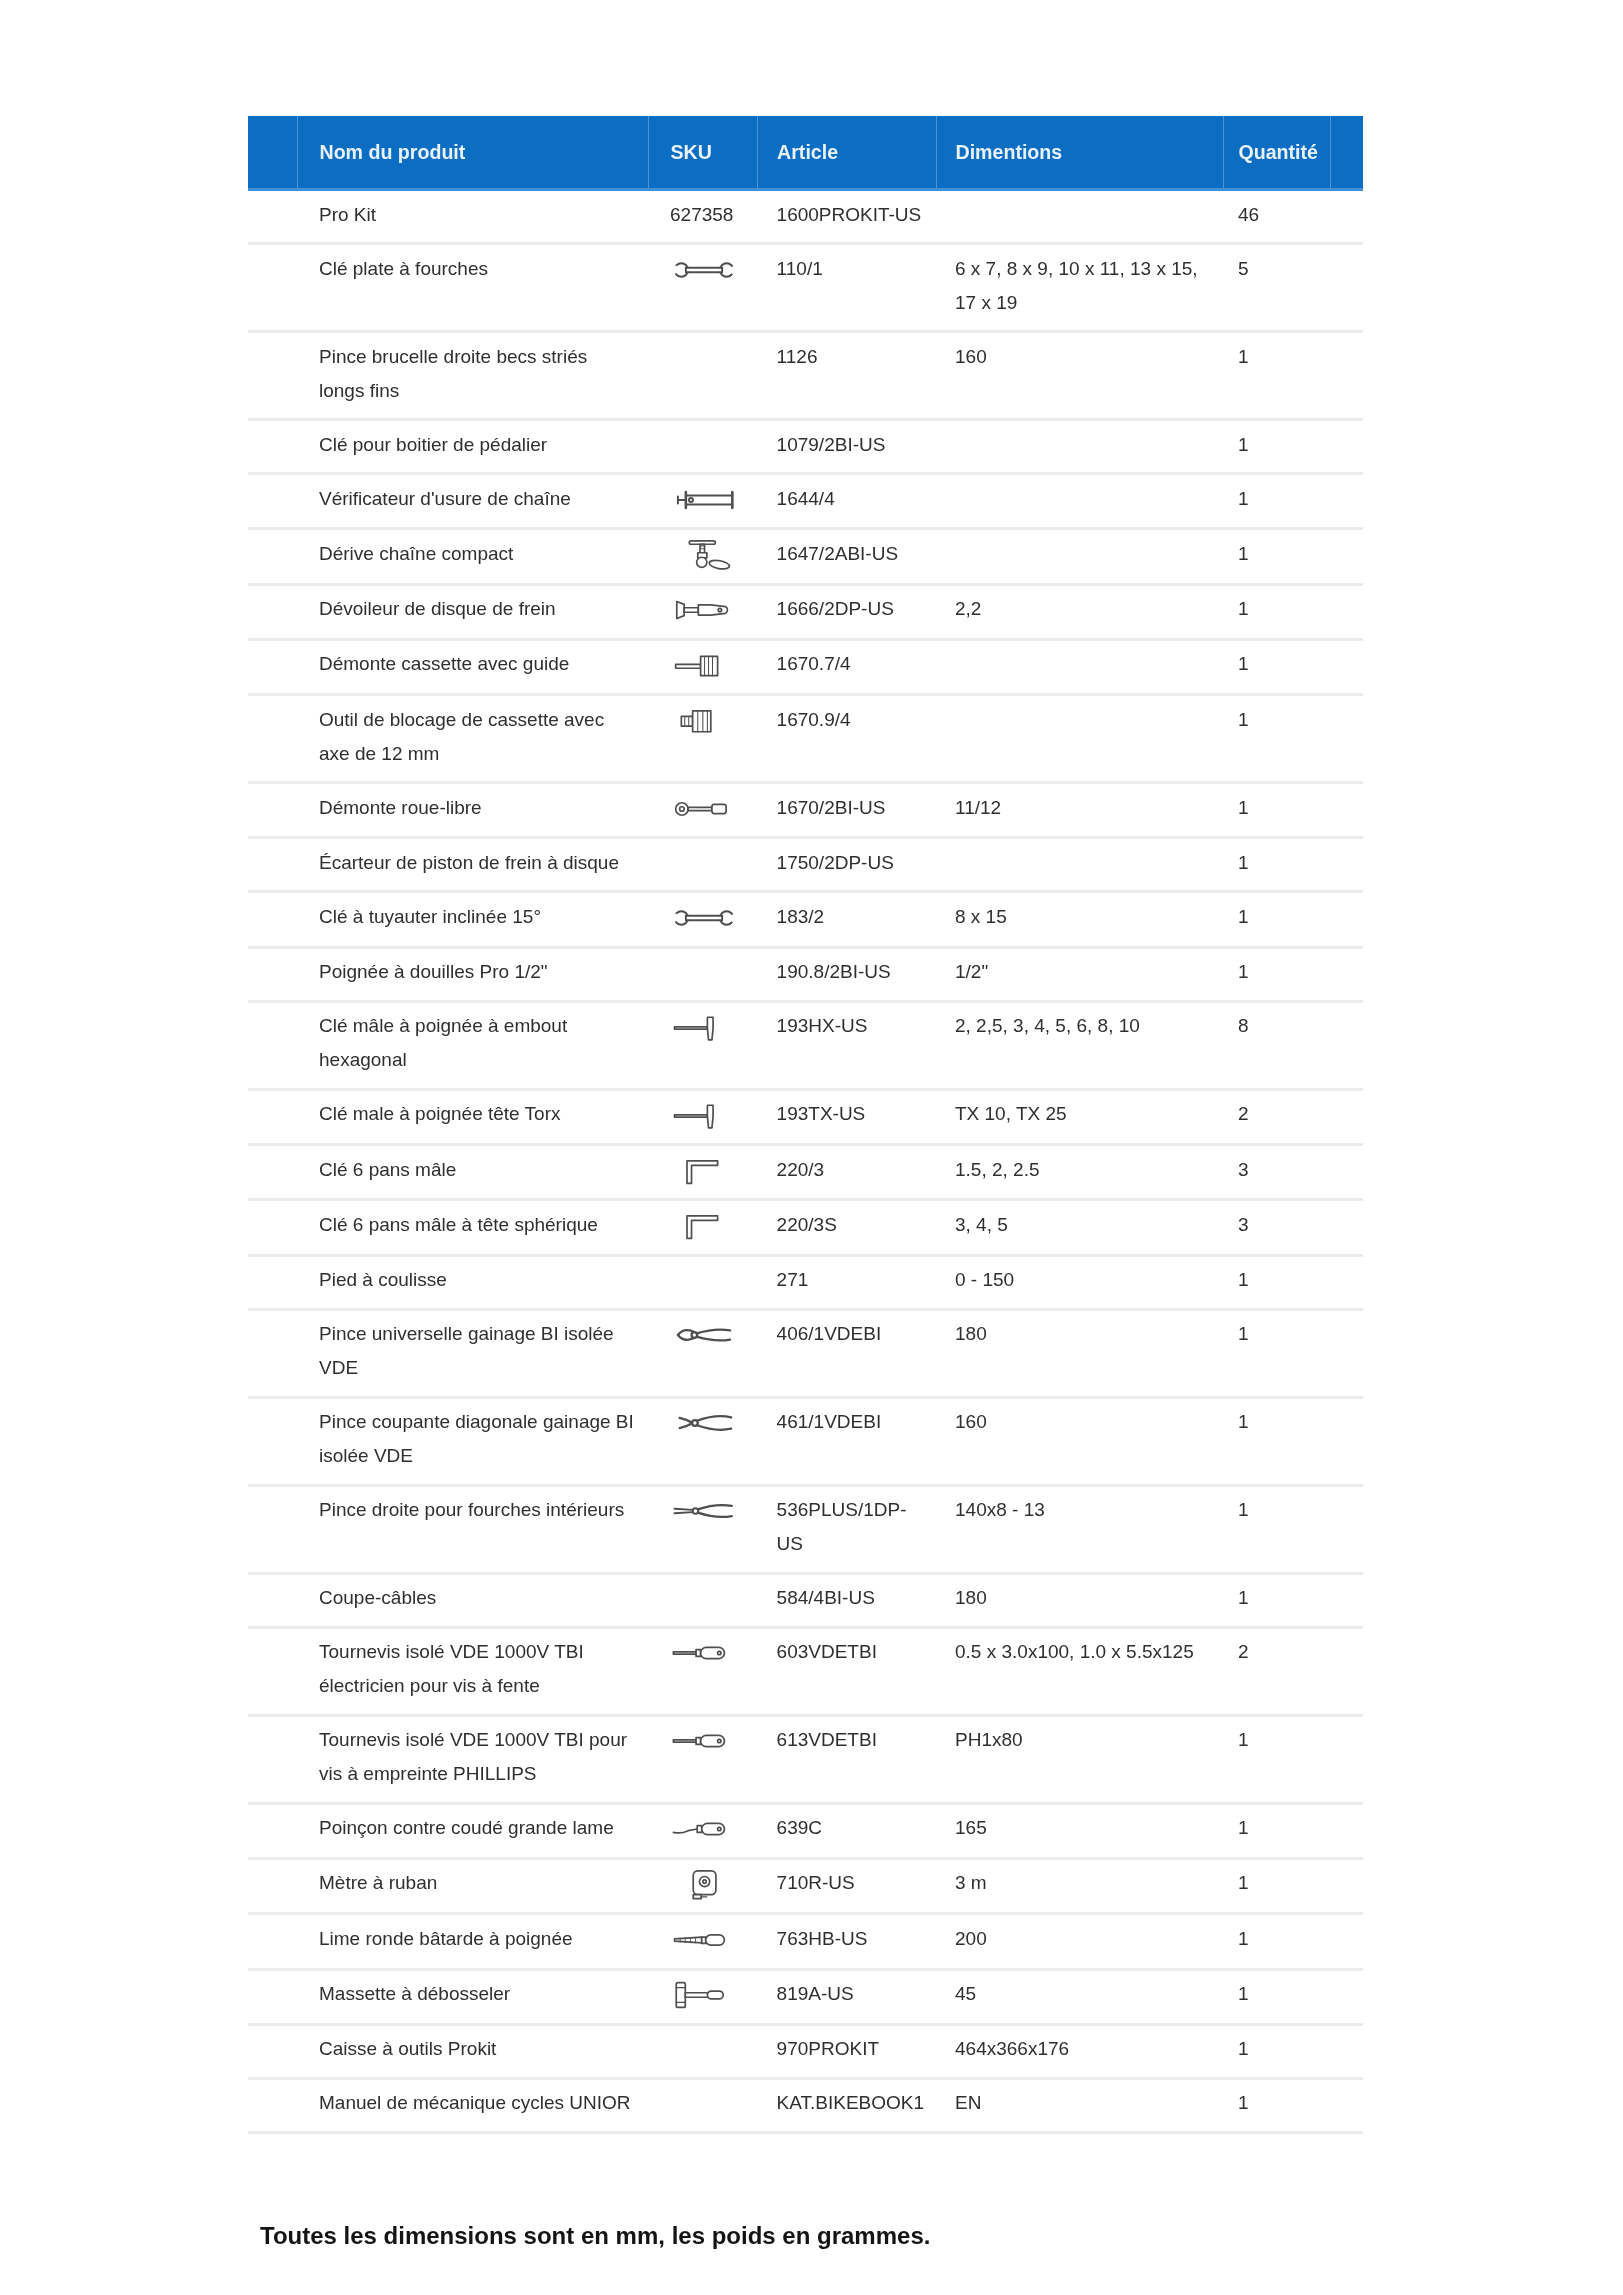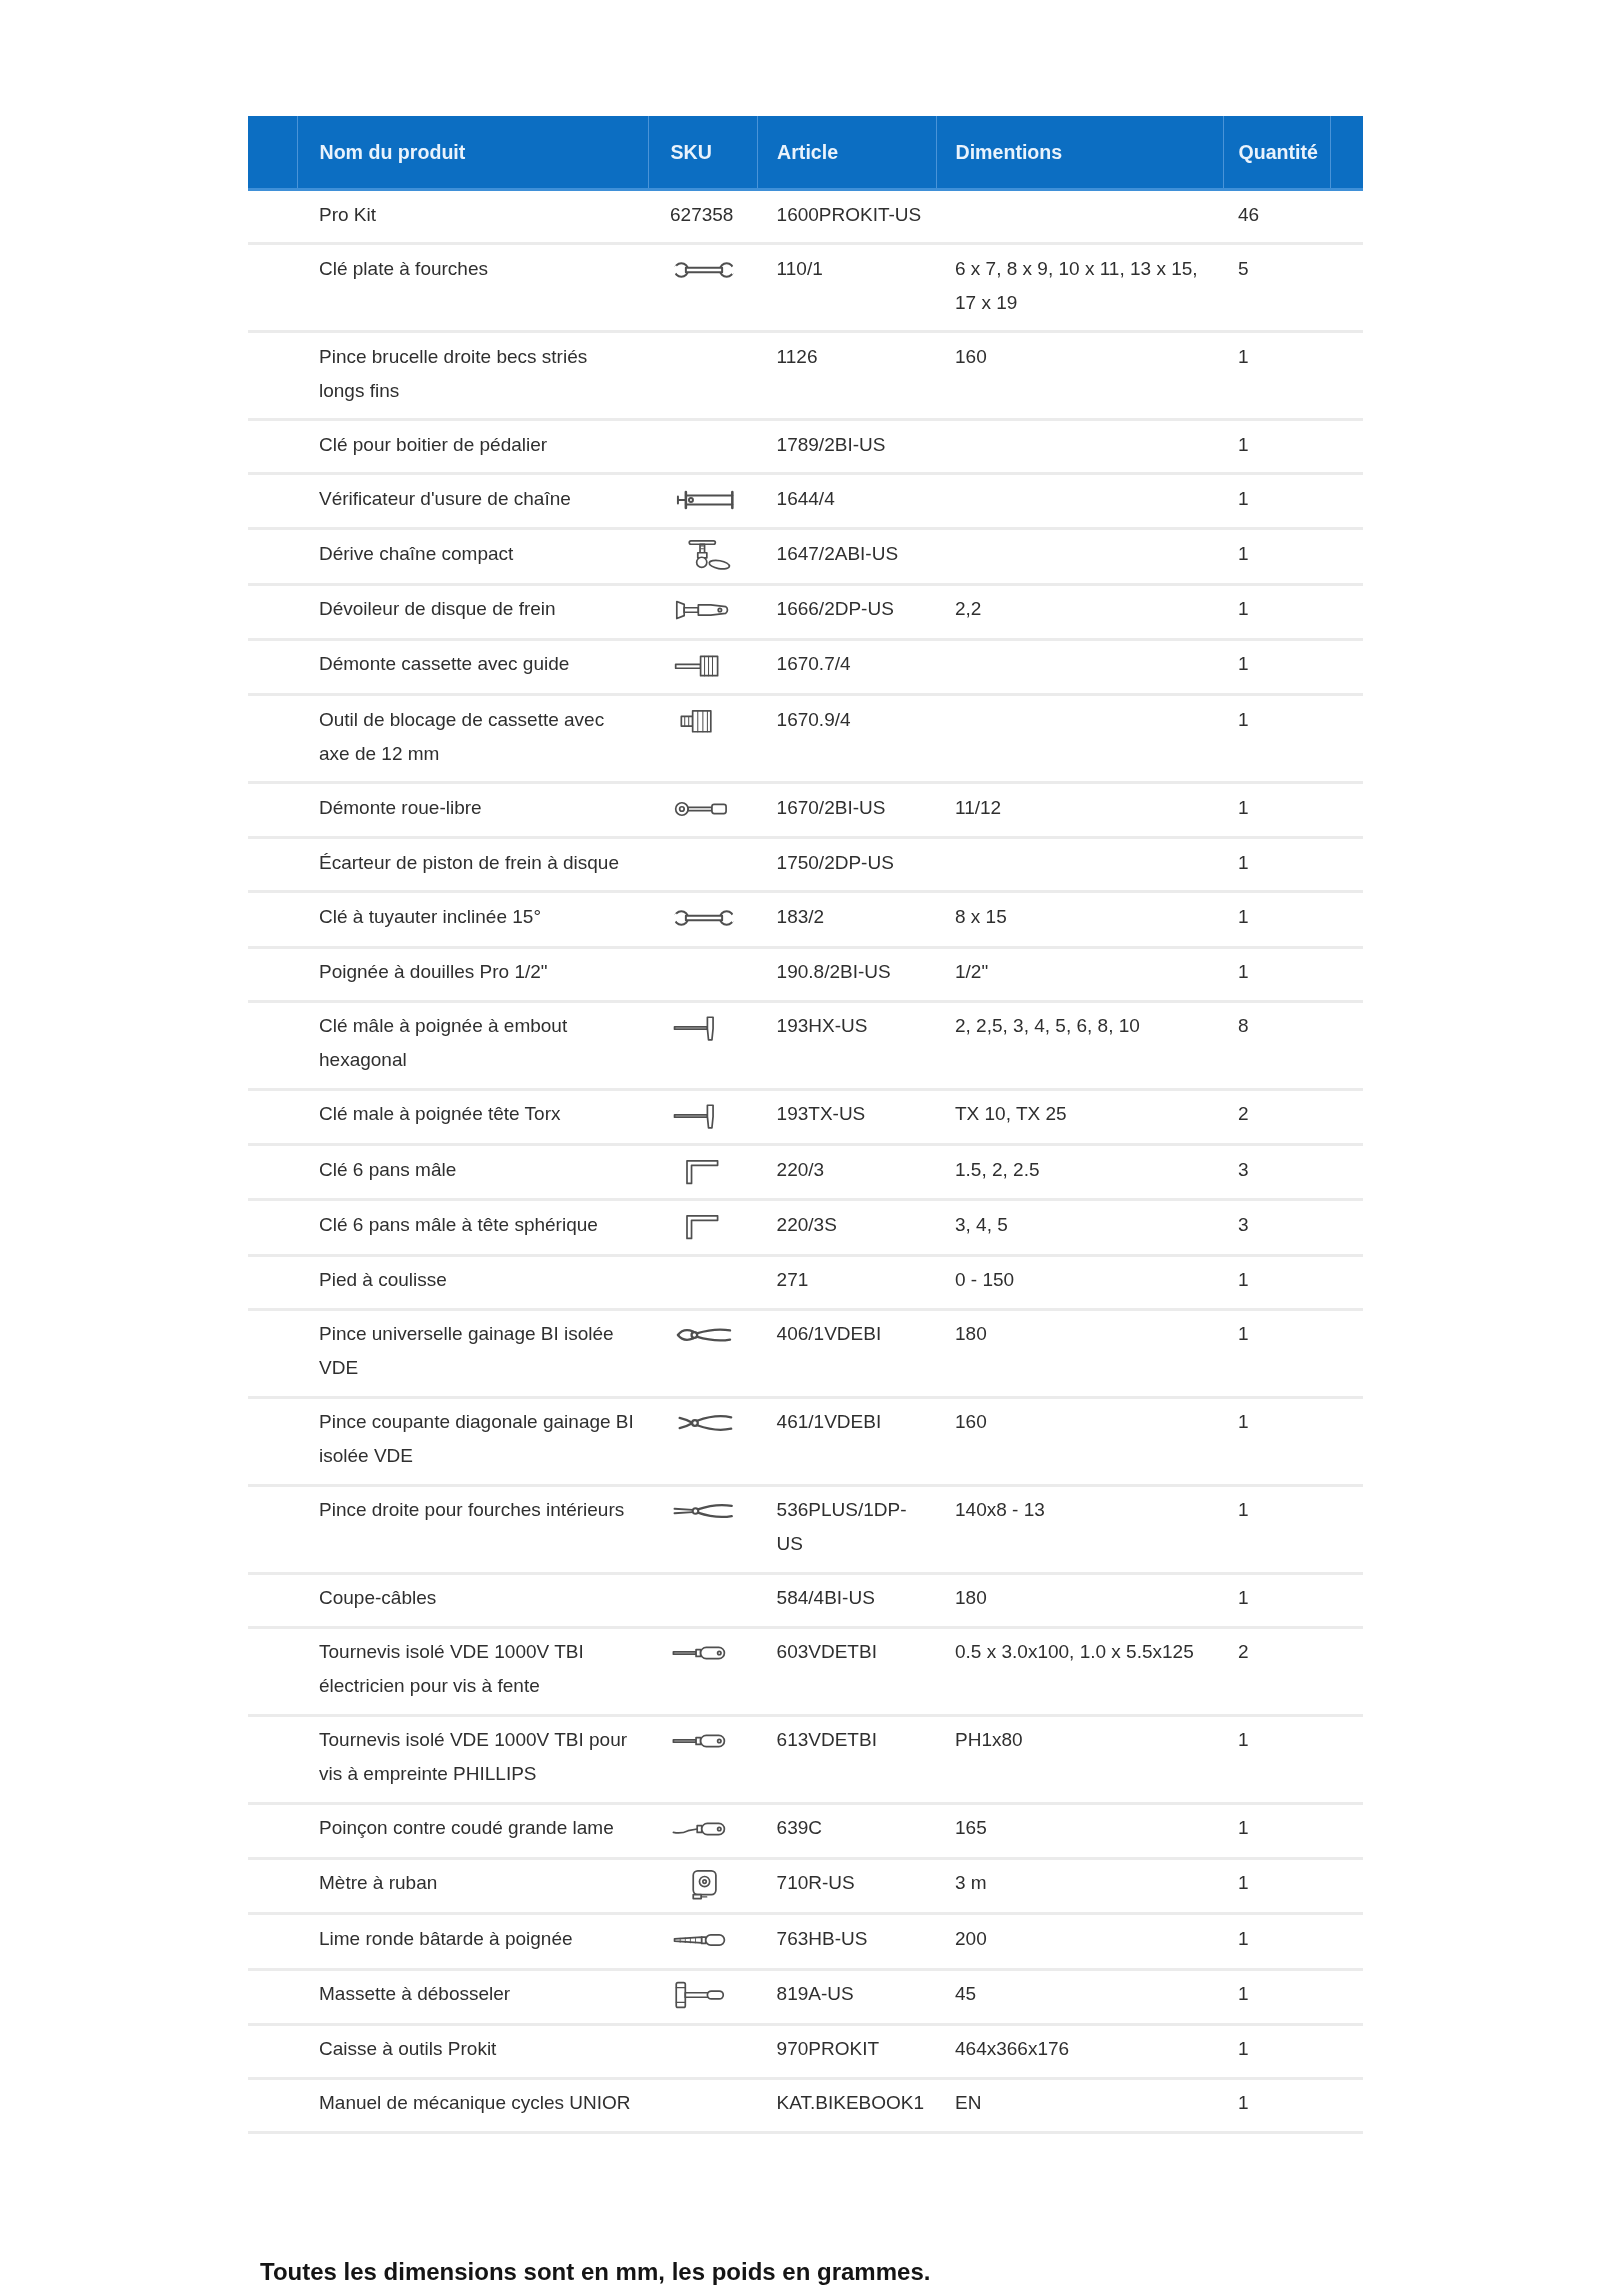--- a/index.html
+++ b/index.html
@@ -39,21 +39,21 @@
   .c2 { padding-left: 22px !important; padding-right: 2.6px  !important; }
   .c3 { padding-left: 19.6px !important; padding-right: 9.2px !important; }
   .c4 { padding-left: 19px !important; padding-right: 6.5px !important; }
   .c5 { padding-left: 15px !important; padding-right: 2.6px  !important; margin-top: 9px; }
 
   .tool-icon { display: block; width: 68px; height: 34px; margin-top: 1.3px; }
   .tool-icon svg { display: block; width: 68px; height: 34px; }
 
   .footnote {
     position: absolute; left: 260px; top: 2222px;
-    font-size: 24px; font-weight: 700; color: #141414; margin-top: 36px;
+    font-size: 24px; font-weight: 700; color: #141414;
   }
 </style>
 </head>
 <body>
 
 <div class="page">
 
   <table class="products">
     <colgroup>
       <col class="w0">
@@ -112,21 +112,21 @@
           <td class="c2"></td>
           <td class="c3">1126</td>
           <td class="c4">160</td>
           <td class="c5">1</td>
           <td class="c6"></td>
         </tr>
         <tr>
           <td class="c0"></td>
           <td class="c1">Clé pour boitier de pédalier</td>
           <td class="c2"></td>
-          <td class="c3">1789/2BI-US</td>
+          <td class="c3">1079/2BI-US</td>
           <td class="c4"></td>
           <td class="c5">1</td>
           <td class="c6"></td>
         </tr>
         <tr>
           <td class="c0"></td>
           <td class="c1">Vérificateur d'usure de chaîne</td>
           <td class="c2">
             <span class="tool-icon">
               <svg viewBox="0 0 120 60" xmlns="http://www.w3.org/2000/svg">

